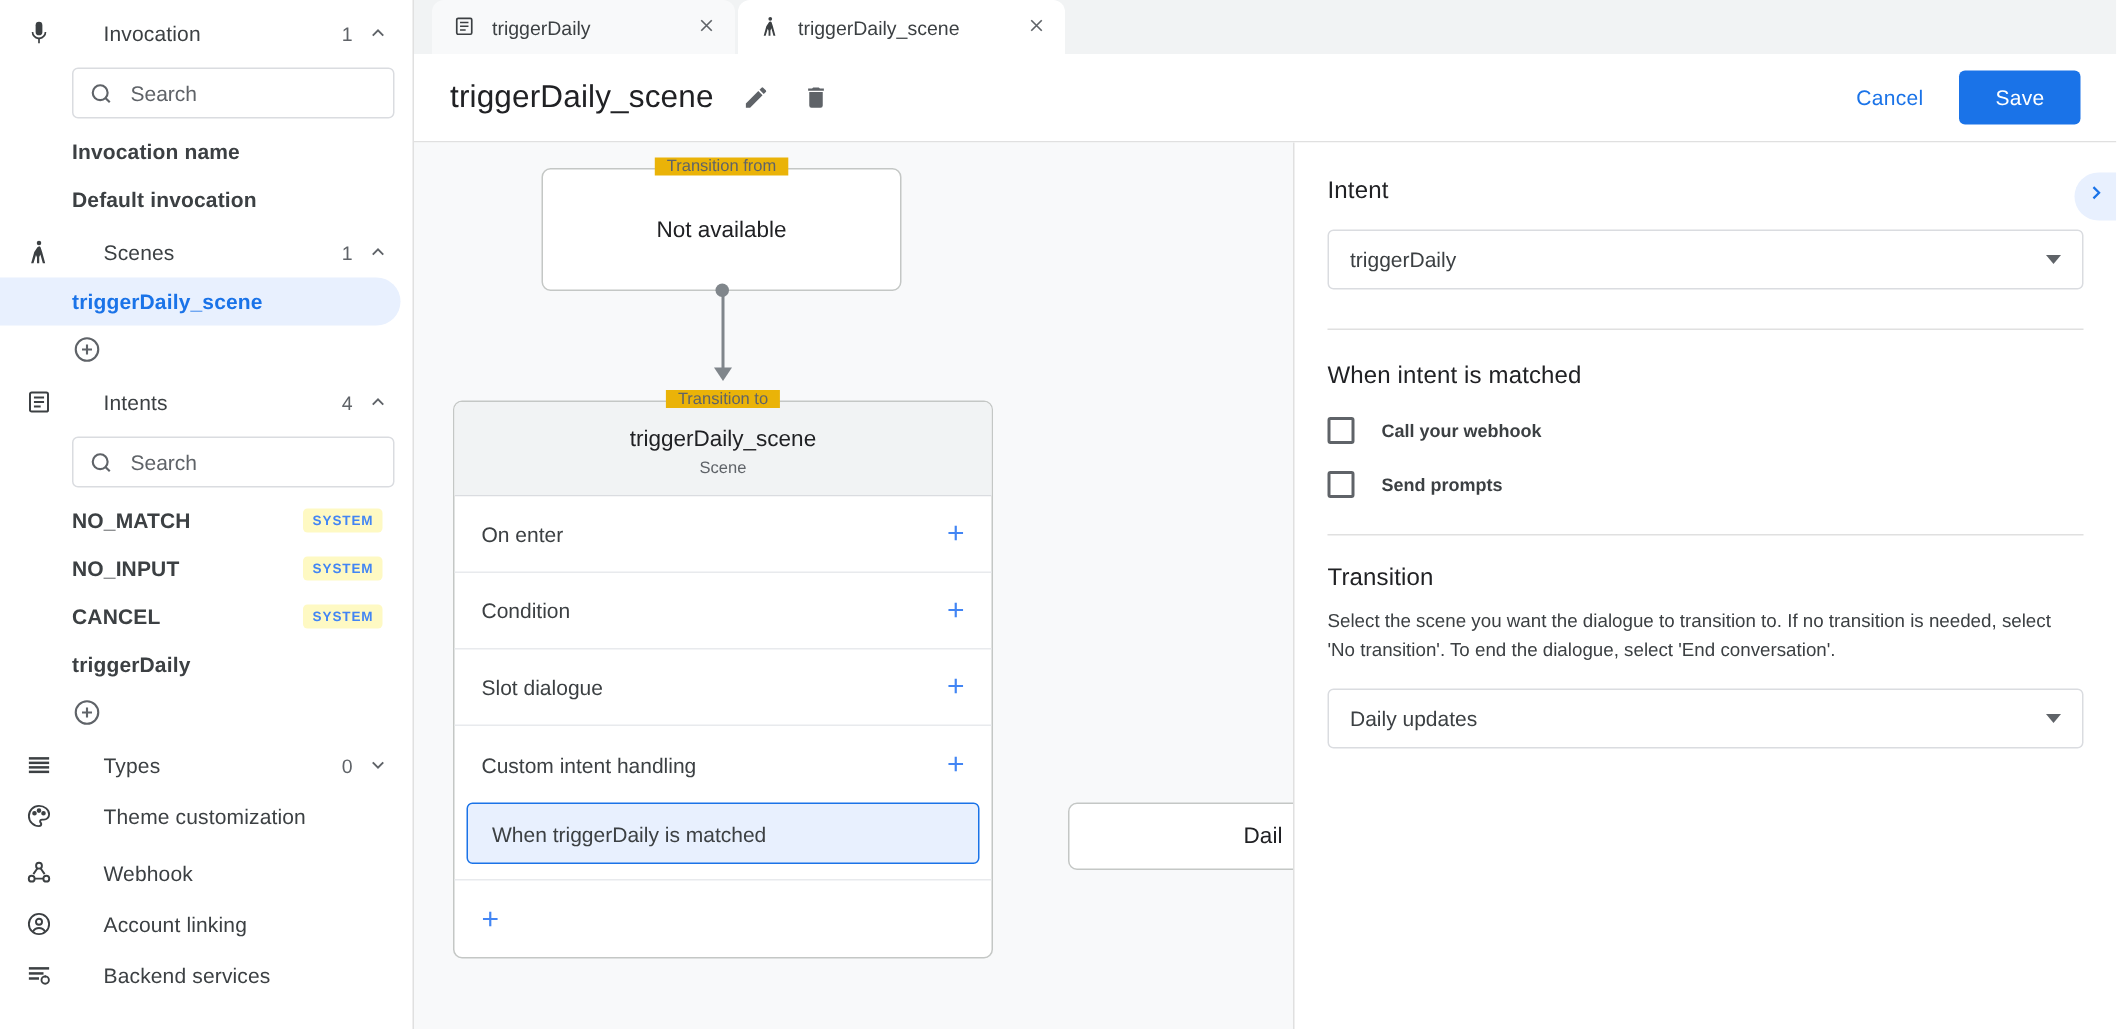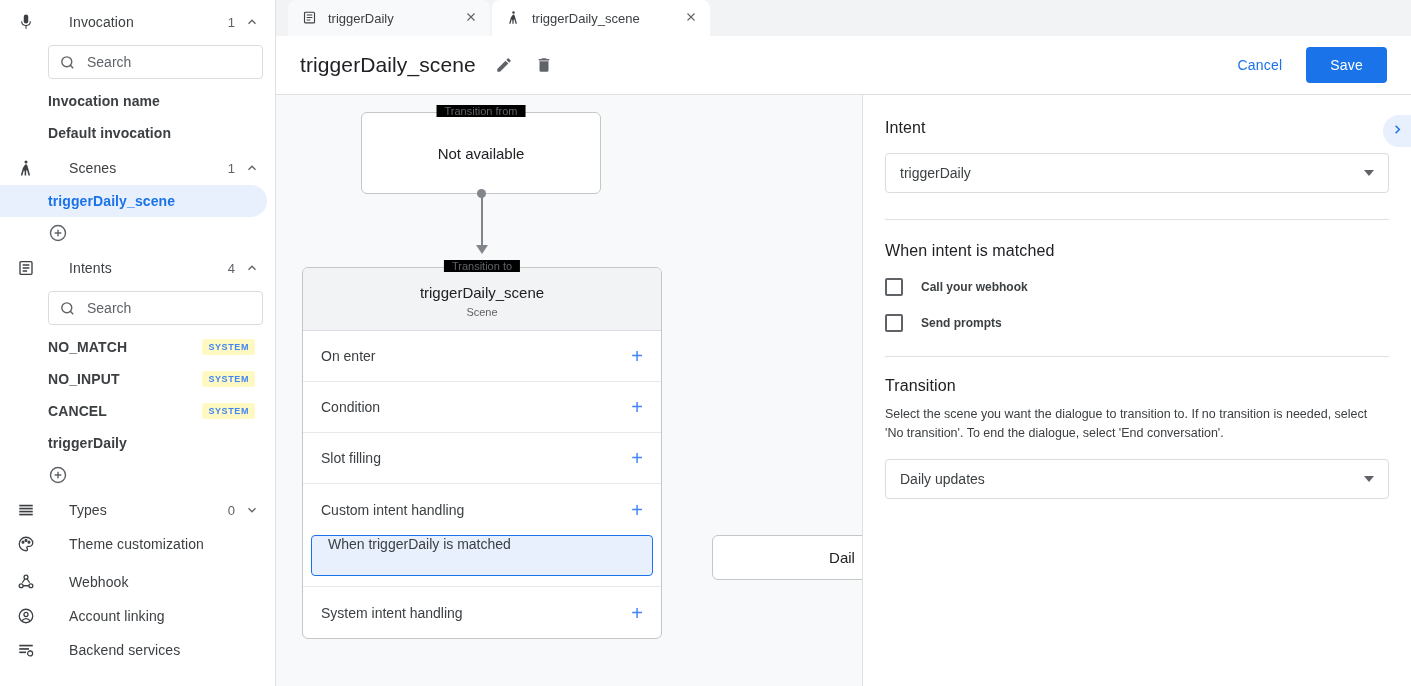--- a/index.html
+++ b/index.html
@@ -157,21 +157,21 @@
   .fieldset {
     position: absolute;
     border: 1px solid #c4c7c5;
     border-radius: 6px;
     background: #fff;
   }
   .fs-legend {
     position: absolute;
     top: -8px; left: 50%;
     transform: translateX(-50%);
-    background: #000000;
+    background: #eab308;
     padding: 0 8px;
     font-size: 11px;
     color: #5f6368;
     white-space: nowrap;
   }
   #node-from { left: 85px; top: 17px; width: 240px; height: 82px; }
   #node-from .nf-text {
     width: 100%; height: 100%;
     display: flex; align-items: center; justify-content: center;
     font-size: 15px; color: #202124;
@@ -221,21 +221,21 @@
   }
   .sec-row:last-child { border-bottom: none; }
   .sec-row .sr-label { flex: 1; }
   .plus { color: #4285f4; font-size: 20px; line-height: 1; font-weight: 400; }
   .handler-wrap { padding: 0 8px 10px 8px; border-bottom: 1px solid #e8eaed; }
   .handler-chip {
     background: #e8f0fe;
     border: 1px solid #1a73e8;
     border-radius: 4px;
     height: 41px;
-    display: flex; 
+    display: flex; align-items: center;
     padding-left: 16px;
     font-size: 14px; color: #3c4043;
     position: relative;
   }
   #node-target {
     left: 436px; top: 440px; width: 260px; height: 45px;
   }
   #node-target .nt-text {
     width: 100%; height: 100%;
     display: flex; align-items: center; justify-content: center;
@@ -543,34 +543,33 @@
 
           <div class="sec-row">
             <span class="sr-label">On enter</span>
             <span class="plus">+</span>
           </div>
           <div class="sec-row">
             <span class="sr-label">Condition</span>
             <span class="plus">+</span>
           </div>
           <div class="sec-row">
-            <span class="sr-label">Slot filling</span>
+            <span class="sr-label">Slot dialogue</span>
             <span class="plus">+</span>
           </div>
           <div class="sec-row" style="border-bottom:none;">
             <span class="sr-label">Custom intent handling</span>
             <span class="plus">+</span>
           </div>
           <div class="handler-wrap">
             <div class="handler-chip">
               <span>When triggerDaily is matched</span>
             </div>
           </div>
           <div class="sec-row">
-            <span class="sr-label">System intent handling</span>
             <span class="plus">+</span>
           </div>
         </div>
 
         <div class="fieldset" id="node-target">
 
           <span class="nt-text">Dail</span>
         </div>
       </div>
 

